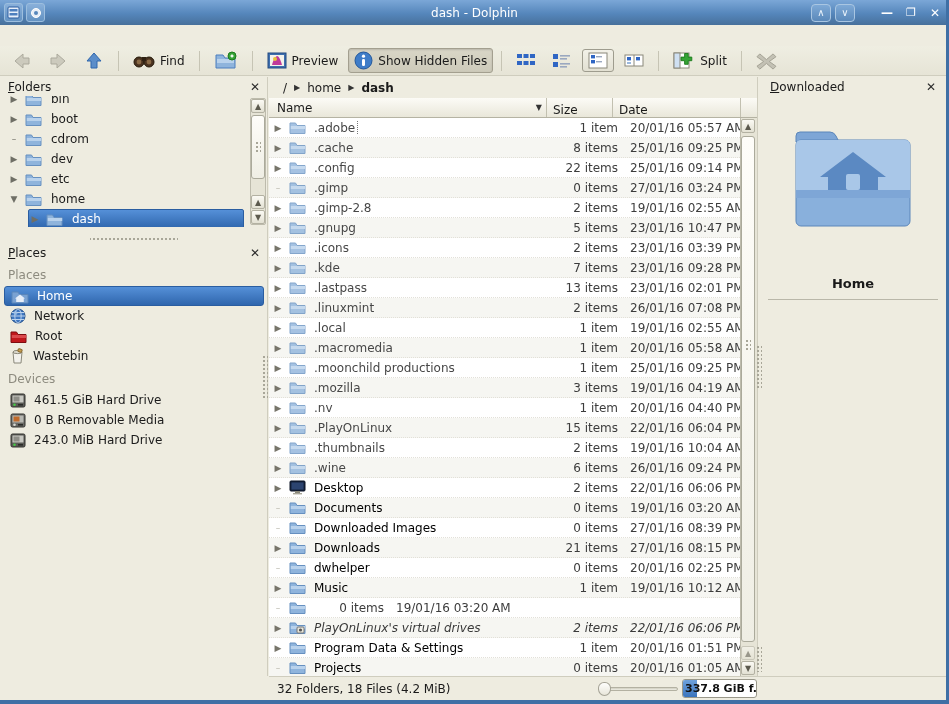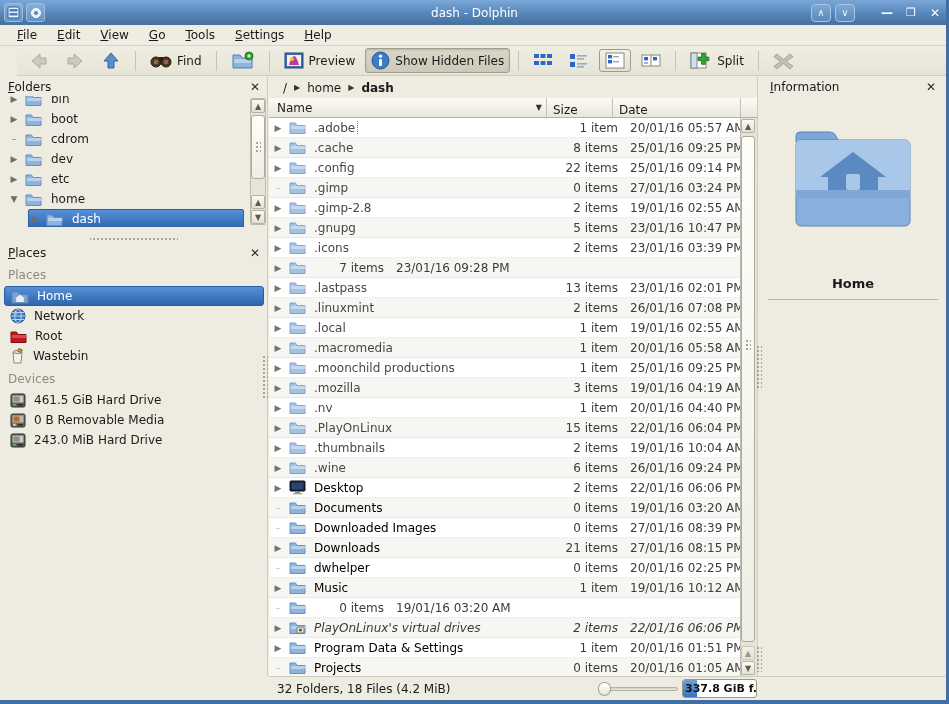--- a/index.html
+++ b/index.html
@@ -22,21 +22,21 @@
   .flatbtn { width:20px; height:18px; color:#fff; font-weight:bold; font-size:12px; line-height:18px; text-align:center; }
   .flatbtn.max { font-size:11px; }
 
   
   .menubar { position:absolute; left:0; top:25px; right:-3px; height:21px; background:#efede1;
     border-bottom:1px solid #d6d4c6; display:flex; align-items:center; padding-left:8px; gap:2px; }
   .menu-item { padding:2px 9px; font-size:12px; color:#1a1a1a; }
   .menu-item::first-letter { text-decoration:underline; }
 
   
-  .toolbar { position:absolute; left:17px; top:46px; right:-3px; height:30px;
+  .toolbar { position:absolute; left:0; top:46px; right:-3px; height:30px;
     background:linear-gradient(180deg,#efeee2,#e6e4d6); border-bottom:1px solid #cfcdbe;
     display:flex; align-items:center; padding-left:6px; gap:4px;text-align:right; }
   .tool-sep { width:1px; height:20px; background:#c6c4b4; margin:0 4px; }
   .toolbtn { display:flex; align-items:center; gap:5px; padding:2px 5px; border-radius:3px; border:1px solid transparent; }
   .toolbtn .lbl { font-size:12px; color:#1a1a1a; }
   .toolbtn.pressed { background:linear-gradient(180deg,#d9d6c7,#cdcaba); border:1px solid #a39f8f; box-shadow:inset 0 1px 2px rgba(0,0,0,.15); }
   .toolbtn.framed { border:1px solid #9e9c8e; background:linear-gradient(180deg,#f2f1e8,#e2e0d2); }
   .toolbtn.disabled { opacity:.9; }
   .toolbtn svg { display:block; }
 
@@ -150,29 +150,20 @@
     <div class="win-ctrls">
       <div class="roundbtn">∧</div>
       <div class="roundbtn">∨</div>
       <div style="width:14px"></div>
       <div class="flatbtn">—</div>
       <div class="flatbtn max">❐</div>
       <div class="flatbtn">✕</div>
     </div>
   </div>
 
-  <div class="menubar">
-    <span class="menu-item">File</span>
-    <span class="menu-item">Edit</span>
-    <span class="menu-item">View</span>
-    <span class="menu-item">Go</span>
-    <span class="menu-item">Tools</span>
-    <span class="menu-item">Settings</span>
-    <span class="menu-item">Help</span>
-  </div>
 
   <div class="toolbar">
     <div class="toolbtn disabled">
       <svg width="20" height="18" viewBox="0 0 20 18">
         <path d="M11 2 L3 9 L11 16 L11 12 L17 12 L17 6 L11 6 Z" fill="#c9c7ba" stroke="#a5a396"></path>
         </svg>
     </div>
     <div class="toolbtn disabled">
       <svg width="20" height="18" viewBox="0 0 20 18">
         <path d="M9 2 L17 9 L9 16 L9 12 L3 12 L3 6 L9 6 Z" fill="#c9c7ba" stroke="#a5a396"></path>
@@ -575,20 +566,21 @@
           <span class="f-date">23/01/16 03:39 PM</span>
         </div>
         <div class="file-row hidden-f">
           <span class="expander">▶</span>
           <span class="f-icon" style="display: inline-flex; opacity: 0.8;">
             <svg width="17" height="15" viewBox="0 0 17 15">
               <path d="M1 3 h5.5 l1.5 2.5 h8 v8 H1 Z" fill="#8fb4dc" stroke="#6690c0"></path>
               <path d="M1.8 6 h14.4 v3 H1.8 Z" fill="#b9d2ec"></path>
             </svg>
           </span>
+          <span class="f-name"><span class="nm">.kde</span></span>
           <span class="f-size">7 items</span>
           <span class="f-date">23/01/16 09:28 PM</span>
         </div>
         <div class="file-row hidden-f">
           <span class="expander">▶</span>
           <span class="f-icon" style="display: inline-flex; opacity: 0.8;">
             <svg width="17" height="15" viewBox="0 0 17 15">
               <path d="M1 3 h5.5 l1.5 2.5 h8 v8 H1 Z" fill="#8fb4dc" stroke="#6690c0"></path>
               <path d="M1.8 6 h14.4 v3 H1.8 Z" fill="#b9d2ec"></path>
             </svg>
@@ -832,21 +824,21 @@
     <div class="list-scroll">
       <div class="sb-btn" style="top:1px">▲</div>
       <div class="sb-thumb" style="top:18px; bottom:34px"></div>
       <div class="sb-btn" style="bottom:16px; opacity:.55">▲</div>
       <div class="sb-btn" style="bottom:1px">▼</div>
     </div>
   </div>
 
   <div class="info-col">
     <div class="panel-head">
-      <span class="panel-title">Information</span>
+      <span class="panel-title">Downloaded</span>
       <span class="panel-close">✕</span>
     </div>
     <svg class="bigicon" width="130" height="112" viewBox="0 0 130 112">
       <path d="M8 14 q0-4 4-4 h30 q4 0 6 4 l3 6 h-43 Z" fill="#7ea6d6" stroke="#5b86ba"></path>
       <rect x="8" y="18" width="114" height="86" rx="5" fill="#89b0dc" stroke="#5b86ba"></rect>
       <path d="M8 23 q0-5 5-5 h104 q5 0 5 5 v45 H8 Z" fill="#a9c7e8"></path>
       <rect x="8" y="68" width="114" height="8" fill="#7ea6d6"></rect>
       <path d="M65 30 L98 55 L90 55 L90 68 L40 68 L40 55 L32 55 Z" fill="#5b89c2"></path>
       <rect x="58" y="52" width="14" height="16" rx="2" fill="#a9c7e8"></rect>
     </svg>

